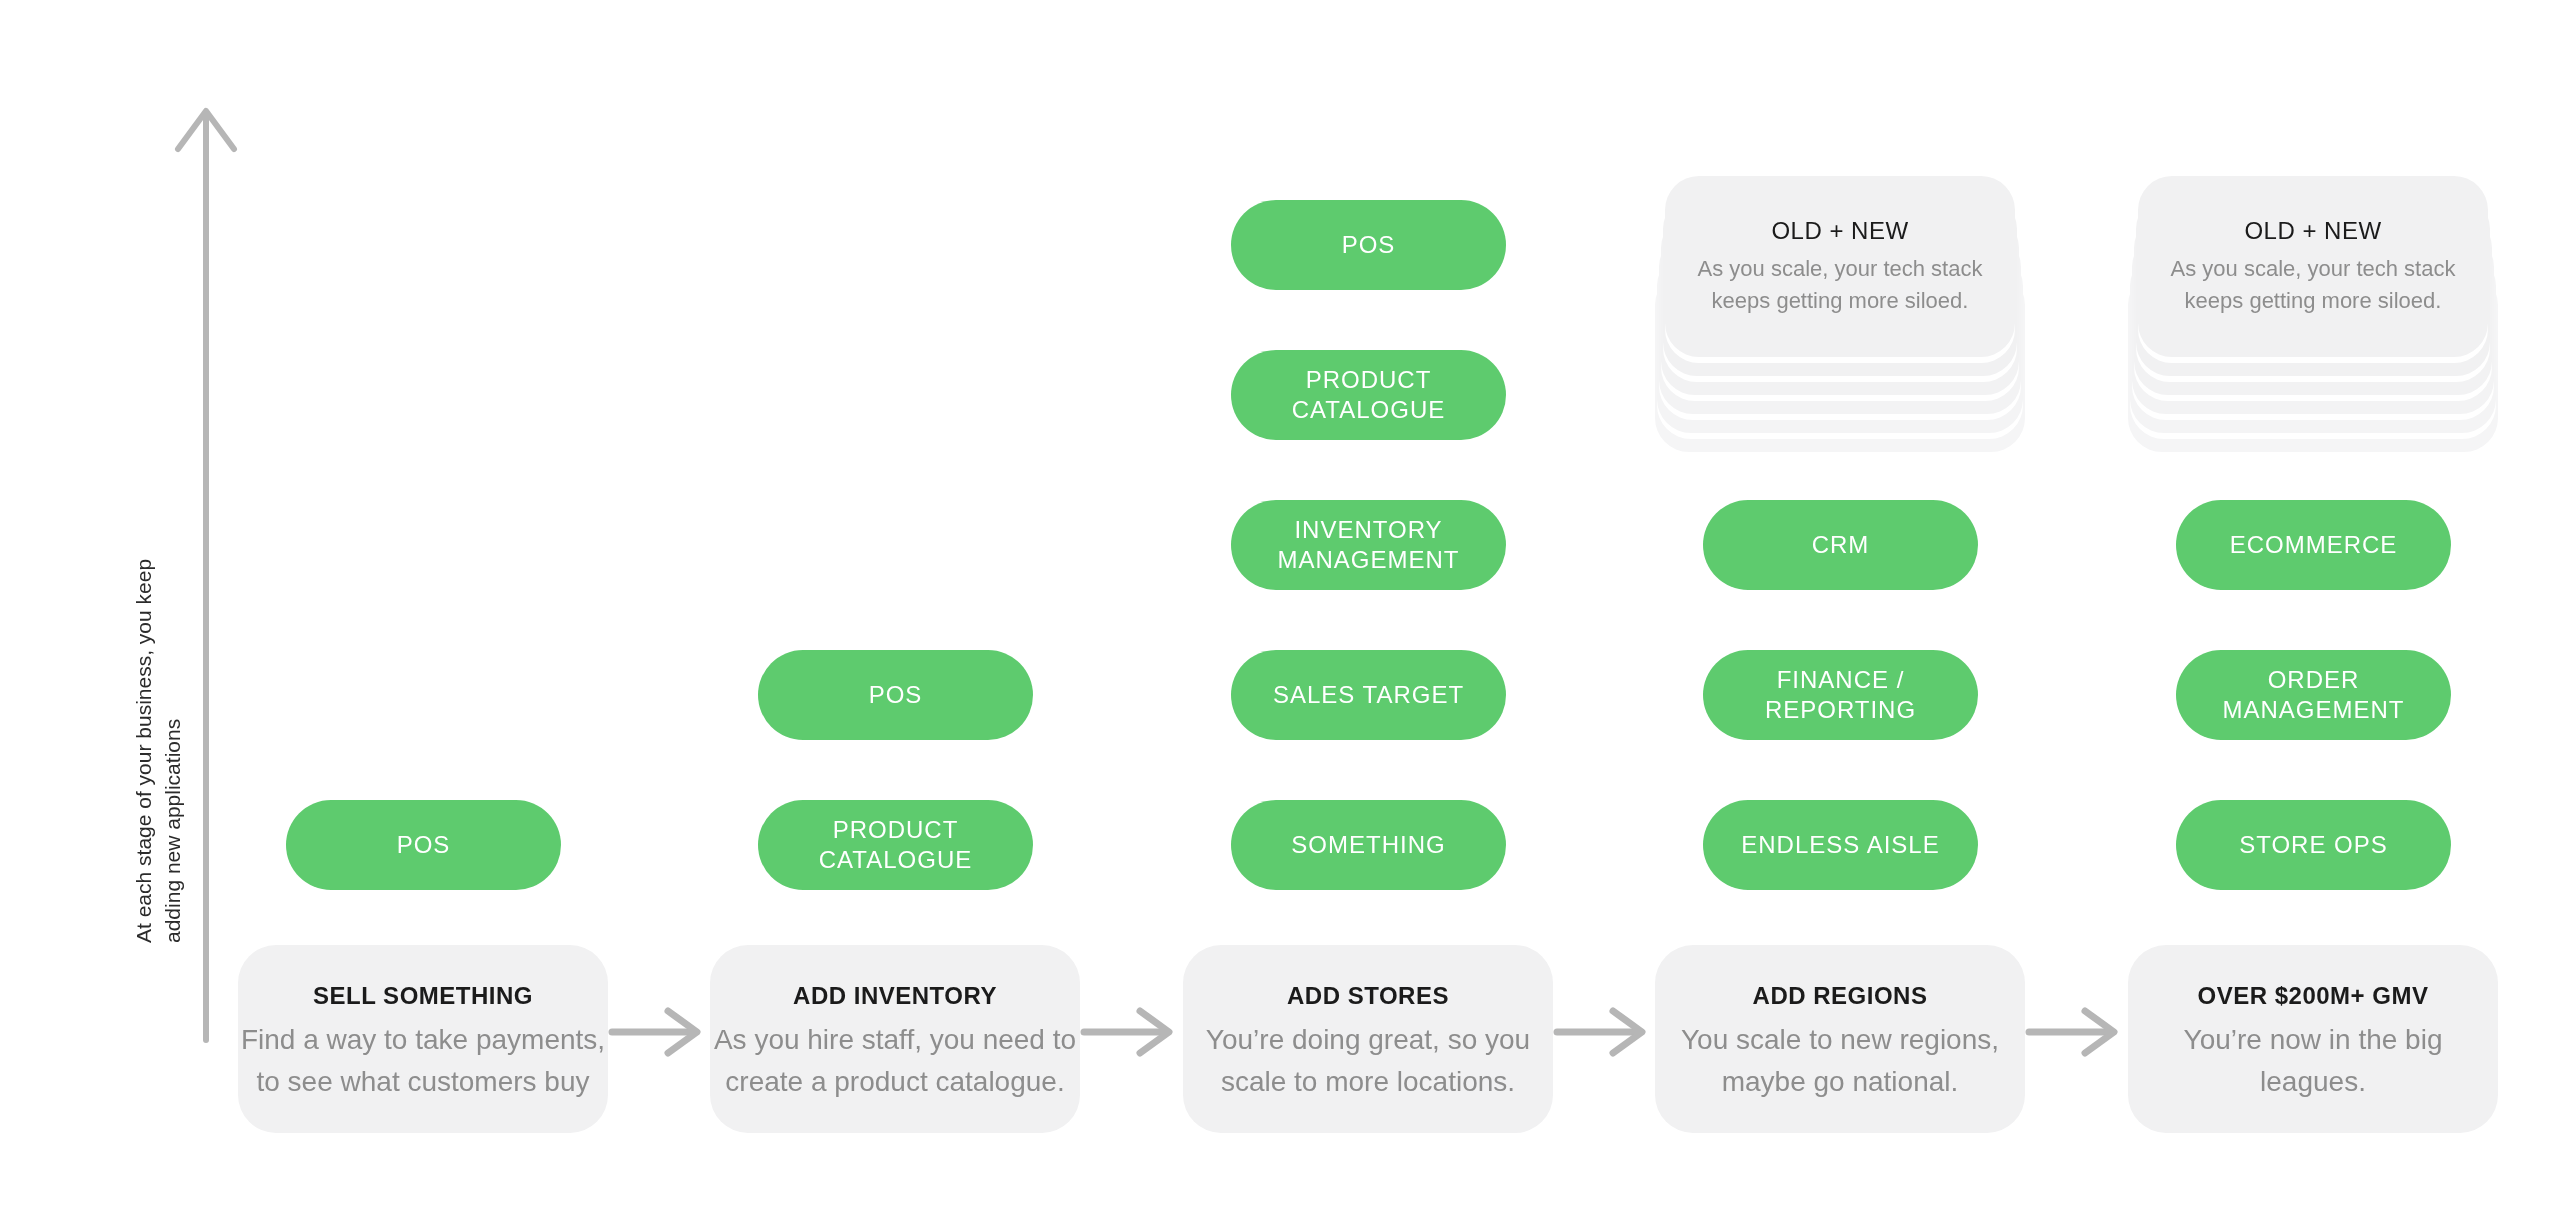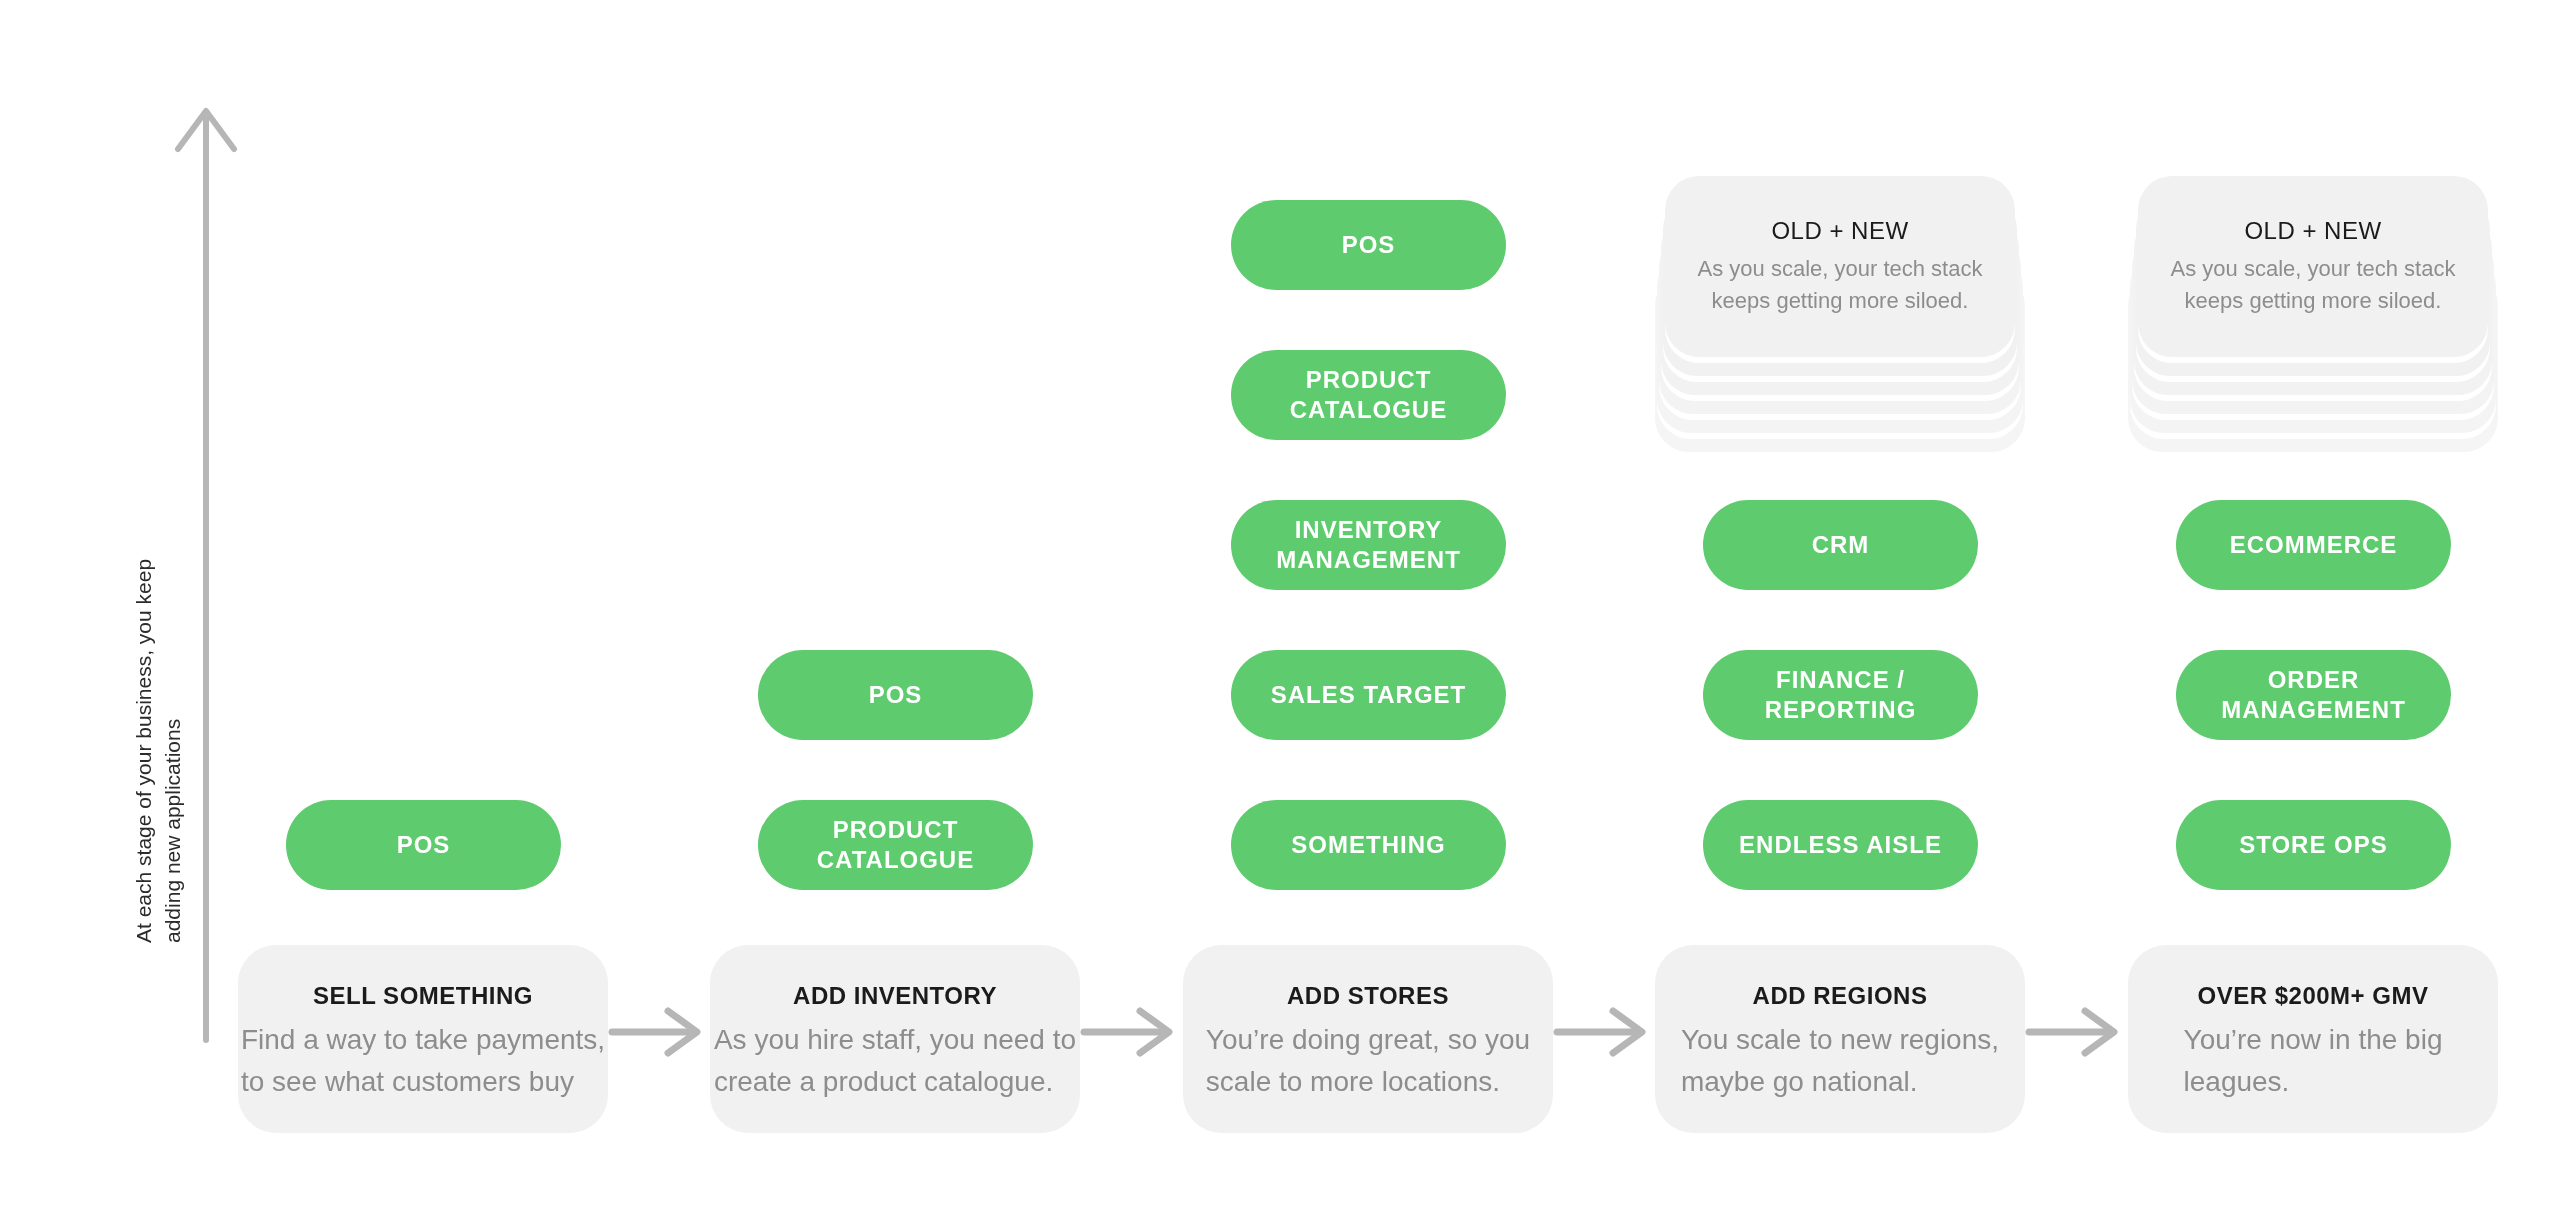--- a/index.html
+++ b/index.html
@@ -25,30 +25,30 @@
     transform:translate(-50%,-50%) rotate(-90deg);
     font-size:21px;line-height:1.4;color:var(--axis_text);
     text-align:left;white-space:nowrap;
   }
 
   
   .pill{
     position:absolute;width:275px;height:90px;border-radius:45px;
     background:var(--accent_green);color:var(--pill_text);
     display:flex;align-items:center;justify-content:center;text-align:center;
-    font-size:24px;font-weight:700;letter-spacing:1px;line-height:1.25;
+    font-size:24px;font-weight:400;letter-spacing:1px;line-height:1.25;
     white-space:pre-line;
   }
 
   
   .stage-card{
     position:absolute;top:945px;width:370px;height:188px;border-radius:38px;
     background:var(--card_bg);
     display:flex;flex-direction:column;align-items:center;justify-content:center;
-    text-align:left;padding-top:6px;box-sizing:border-box;
+    text-align:center;padding-top:6px;box-sizing:border-box;
   }
   .stage-title{
     font-size:24px;font-weight:700;letter-spacing:.5px;color:var(--title_text);
     margin-bottom:9px;
   }
   .stage-desc{
     font-size:28px;color:var(--body_text);line-height:1.5;white-space:pre-line;
   }
 
   

